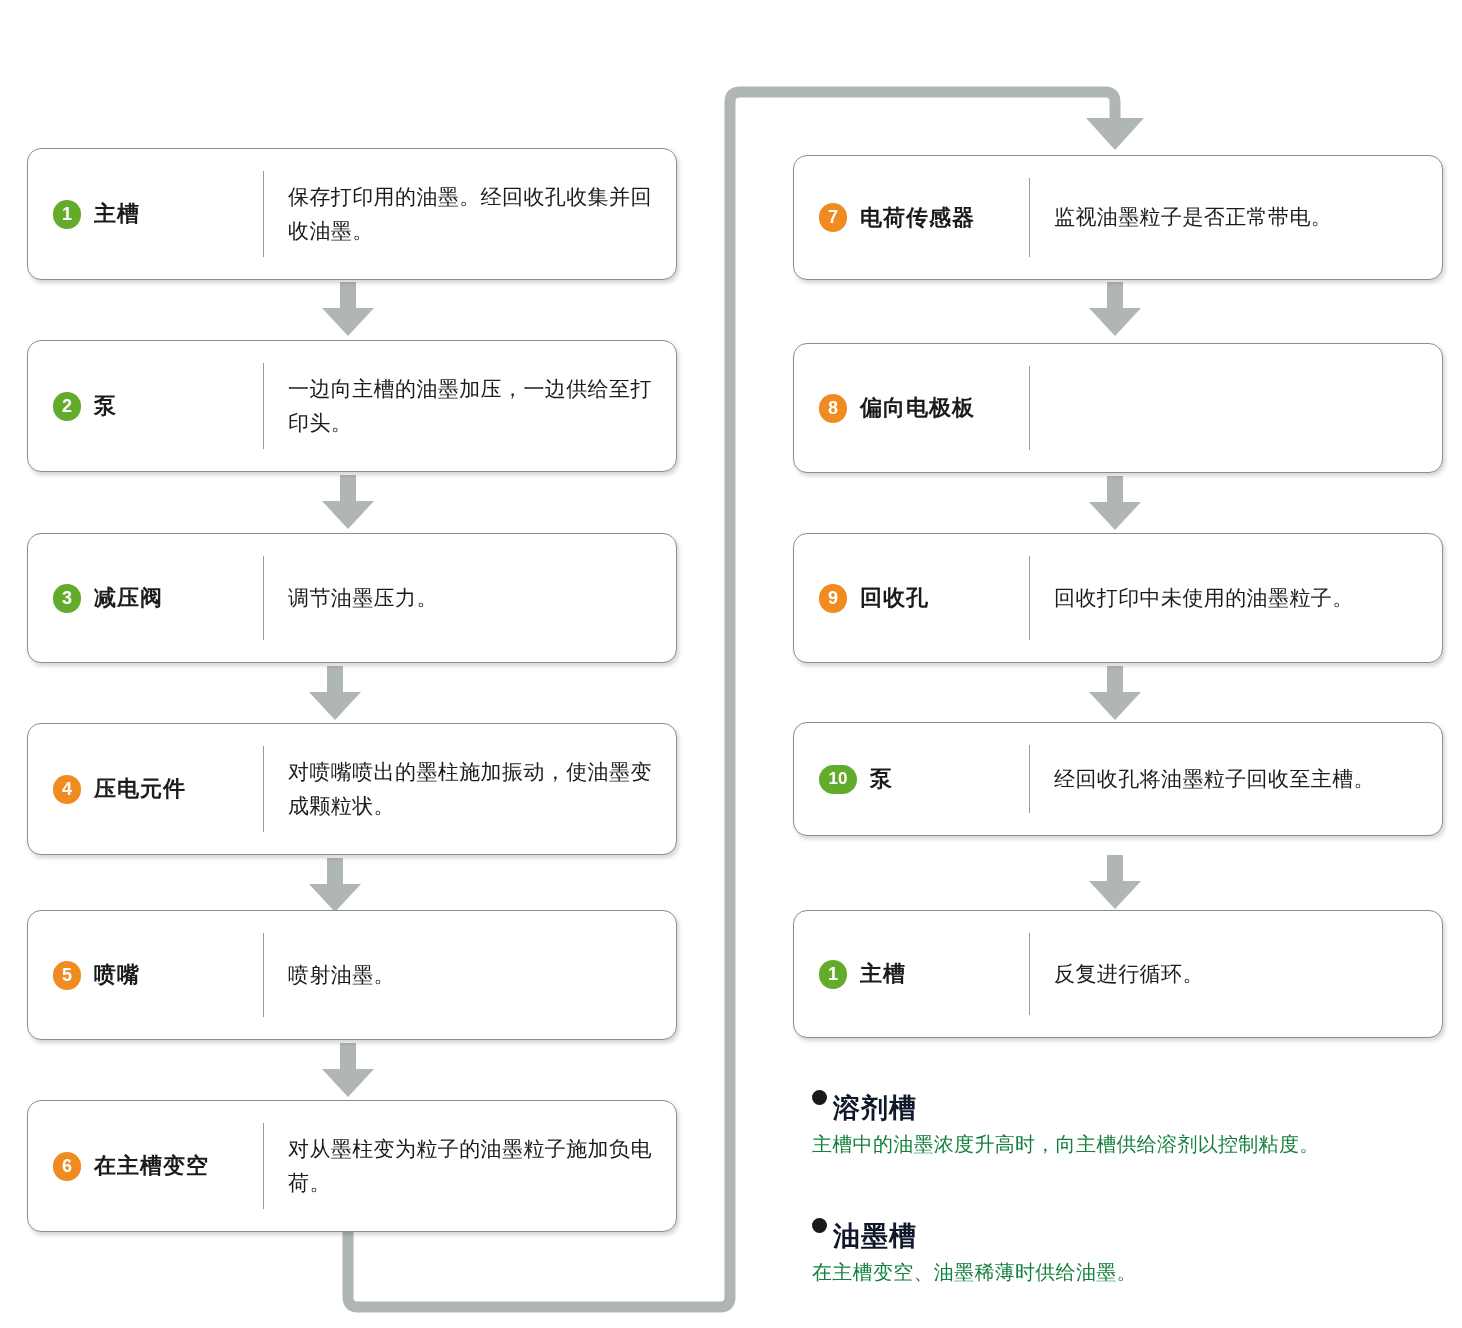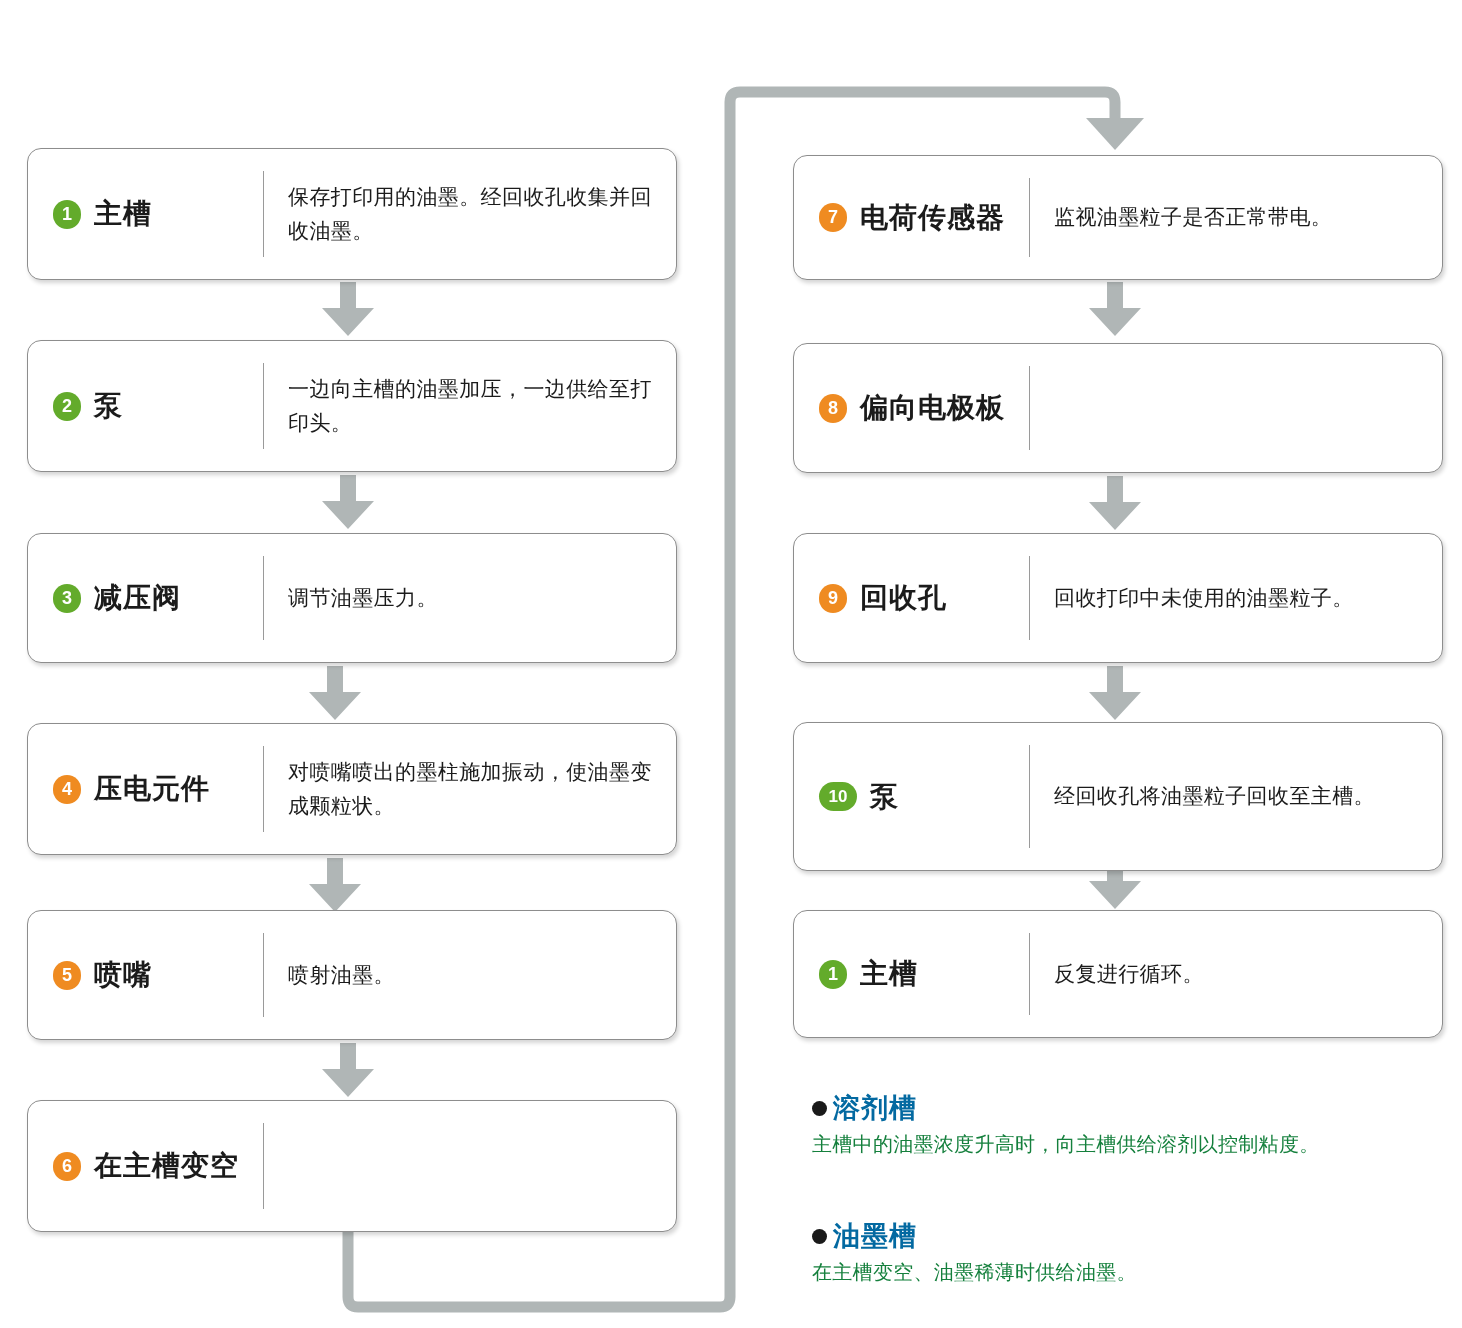--- a/index.html
+++ b/index.html
@@ -49,21 +49,21 @@
     border-radius:999px;
     flex:0 0 auto;
     padding-bottom:1px;
   }
   .badge.w1{width:28px;height:28px;}
   .badge.w2{width:38px;height:28px;border-radius:999px;font-size:17px;}
   .badge.green{background:#63ab2b;}
   .badge.orange{background:#ef8b21;}
   .card-title{
     margin-left:13px;
-    font-size:28px;
+    font-size:22px;
     font-weight:bold;
     color:#1b1b1b;
     white-space:nowrap;
     letter-spacing:1px;
   }
   .divider{
     width:1px;
     background:#9a9a9a;
     flex:0 0 auto;
     align-self:stretch;
@@ -79,25 +79,24 @@
     letter-spacing:0.4px;
     padding:0 22px 0 24px;
     box-sizing:border-box;
   }
 
   
   .note{position:absolute;z-index:3;}
   .note-title{
     font-size:27px;
     font-weight:bold;
-    color:#0369a1;
+    color:#0f172a;
     letter-spacing:1px;
     white-space:nowrap;
     display:flex;
-    align-items:center;
   }
   .note-bullet{
     display:inline-block;
     width:15px;height:15px;
     border-radius:50%;
     background:#1a1a1a;
     margin-right:6px;
     flex:0 0 auto;
   }
   .note-body{
@@ -201,20 +200,21 @@
       <polygon points="22,0 38,0 38,26 56,26 30,54 4,26 22,26" fill="#b0b6b6"></polygon>
     </svg>
   </div>
 
   <div class="card" style="left:27px;top:1100px;width:650px;height:132px;">
     <div class="card-left" style="width:235px;padding-left:25px;">
       <span class="badge w1 orange">6</span>
       <span class="card-title">在主槽变空</span>
     </div>
     <div class="divider"></div>
+    <div class="card-desc">对从墨柱变为粒子的油墨粒子施加负电荷。</div>
   </div>
 
   <div class="card" style="left:793px;top:155px;width:650px;height:125px;">
     <div class="card-left" style="width:235px;padding-left:25px;">
       <span class="badge w1 orange">7</span>
       <span class="card-title">电荷传感器</span>
     </div>
     <div class="divider"></div>
     <div class="card-desc">监视油墨粒子是否正常带电。</div>
   </div>
@@ -247,21 +247,21 @@
     <div class="divider"></div>
     <div class="card-desc">回收打印中未使用的油墨粒子。</div>
   </div>
 
   <div class="arrow" style="left:1085px;top:666px;width:60px;height:56px;">
     <svg width="60" height="56" viewBox="0 0 60 56" xmlns="http://www.w3.org/2000/svg">
       <polygon points="22,0 38,0 38,26 56,26 30,54 4,26 22,26" fill="#b0b6b6"></polygon>
     </svg>
   </div>
 
-  <div class="card" style="left:793px;top:722px;width:650px;height:149px;">
+  <div class="card" style="left:793px;top:722px;width:650px;height:114px;">
     <div class="card-left" style="width:235px;padding-left:25px;">
       <span class="badge w2 green">10</span>
       <span class="card-title">泵</span>
     </div>
     <div class="divider"></div>
     <div class="card-desc">经回收孔将油墨粒子回收至主槽。</div>
   </div>
 
   <div class="arrow" style="left:1085px;top:855px;width:60px;height:56px;">
     <svg width="60" height="56" viewBox="0 0 60 56" xmlns="http://www.w3.org/2000/svg">

